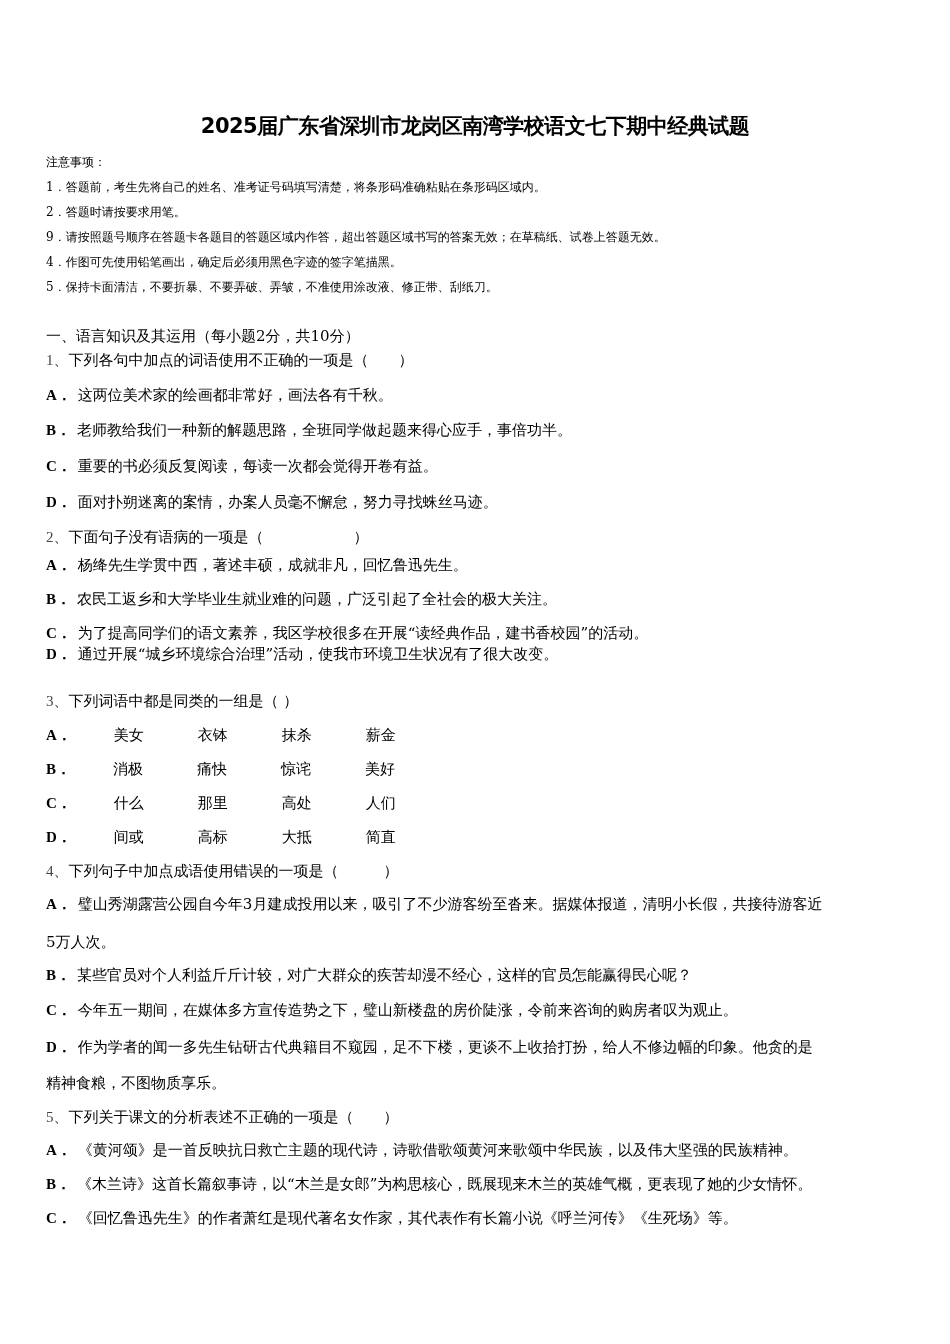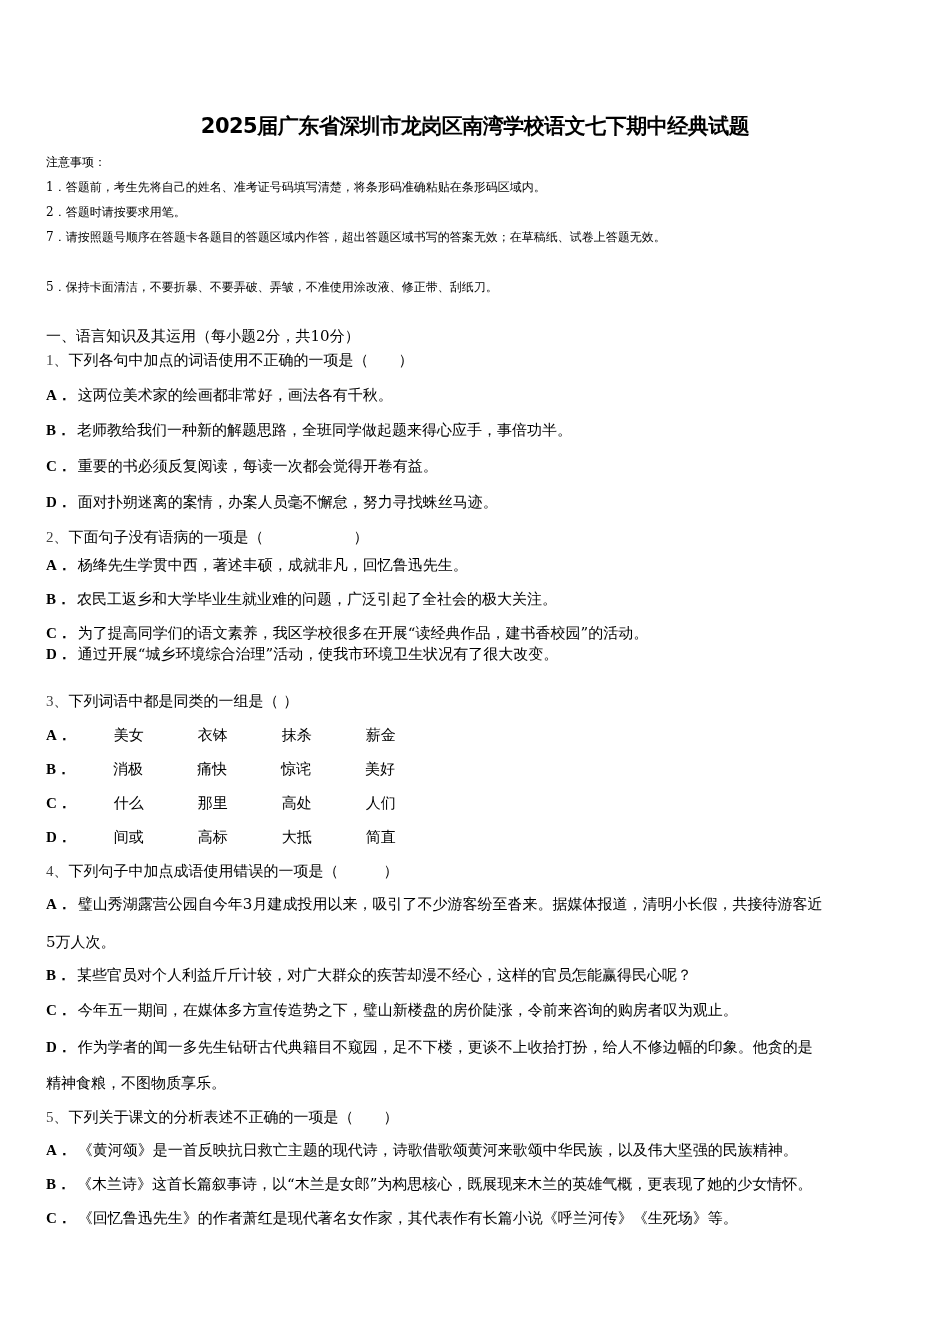--- a/index.html
+++ b/index.html
@@ -61,21 +61,22 @@
 </head>
 <body>
 
 <div class="page">
 
   <div class="title">2025届广东省深圳市龙岗区南湾学校语文七下期中经典试题</div>
 
   <div class="line notice" style="top:152px">注意事项：</div>
   <div class="line notice" style="top:177px">1．答题前，考生先将自己的姓名、准考证号码填写清楚，将条形码准确粘贴在条形码区域内。</div>
   <div class="line notice" style="top:202px">2．答题时请按要求用笔。</div>
-  <div class="line notice" style="top:227px">7．请按照题号顺序在答题卡各题目的答题区域内作答，超出答题区域书写的答案无效；在草稿纸、试卷上答题无效。</div>
+  <div class="line notice" style="top:227px">9．请按照题号顺序在答题卡各题目的答题区域内作答，超出答题区域书写的答案无效；在草稿纸、试卷上答题无效。</div>
+  <div class="line notice" style="top:252px">4．作图可先使用铅笔画出，确定后必须用黑色字迹的签字笔描黑。</div>
   <div class="line notice" style="top:277px">5．保持卡面清洁，不要折暴、不要弄破、弄皱，不准使用涂改液、修正带、刮纸刀。</div>
 
   <div class="line" style="top:326px">一、语言知识及其运用（每小题2分，共10分）</div>
 
   <div class="line" style="top:350px">
     <span class="qnum">1、</span><span>下列各句中加点的词语使用不正确的一项是（　　）</span>
   </div>
   <div class="line" style="top:385px">
     <span class="opt-label">A．</span><span>这两位美术家的绘画都非常好，画法各有千秋。</span>
   </div>

